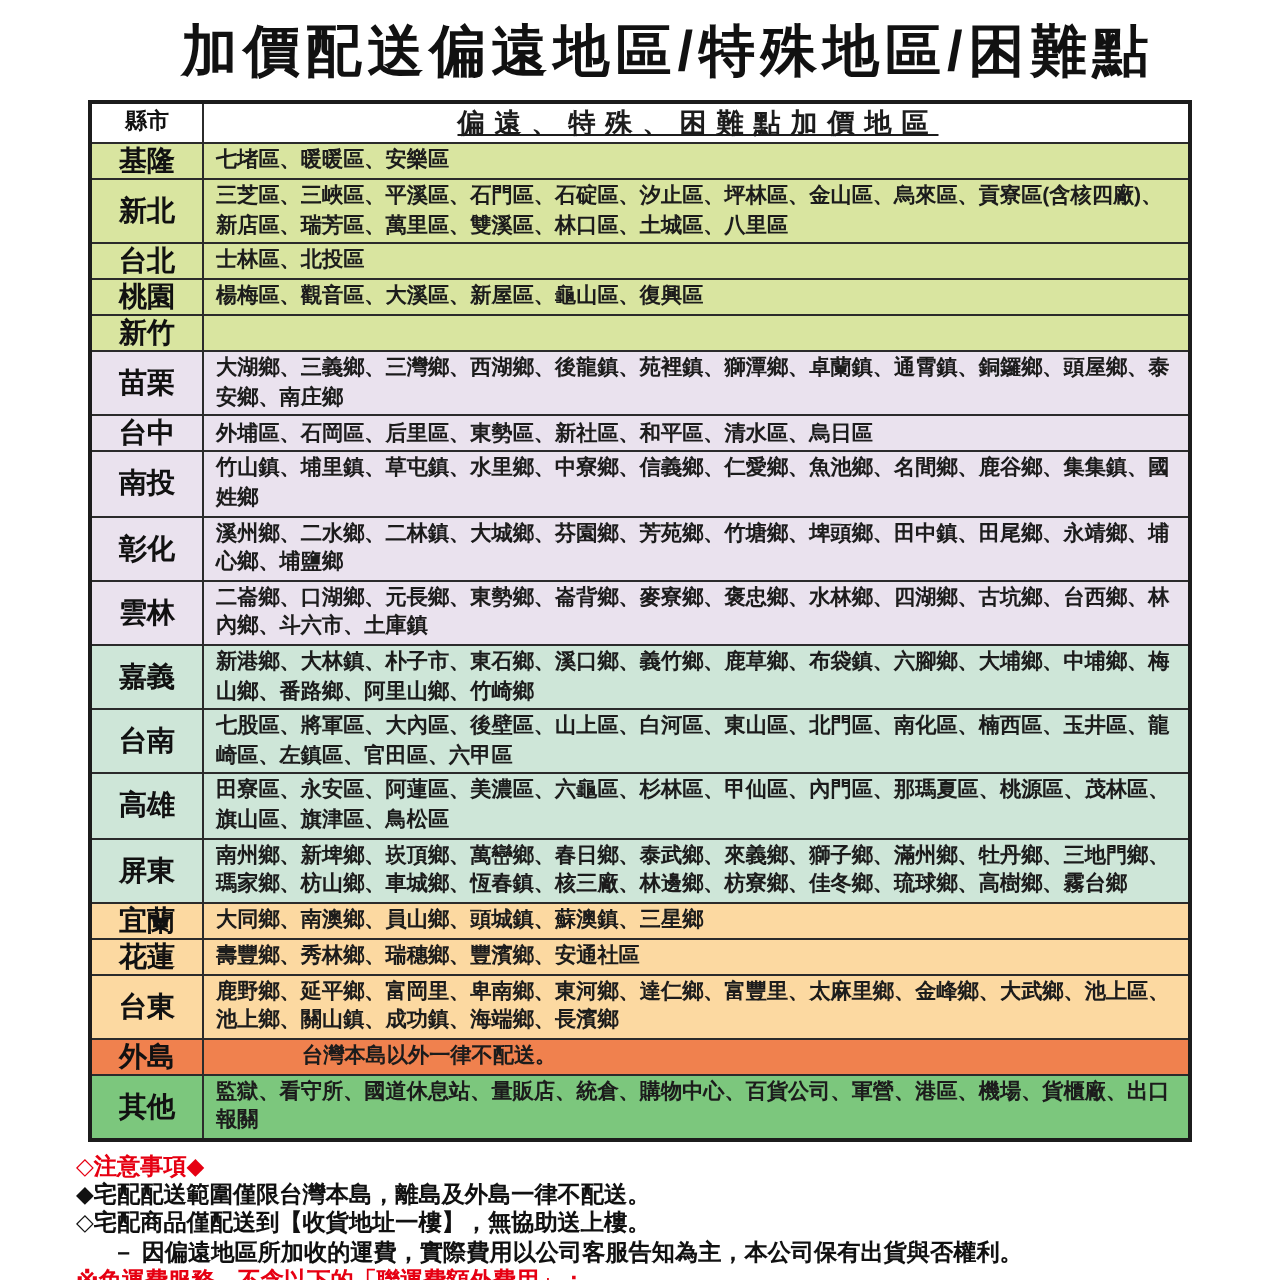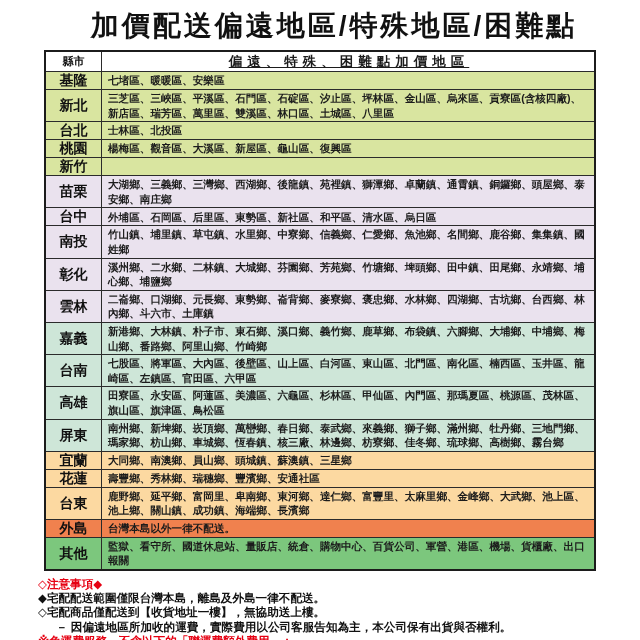--- a/index.html
+++ b/index.html
@@ -21,21 +21,21 @@
   .areas span{ display:block; }
 
   .hdr { background:#ffffff; }
   .hdr .county { font-size:11px; }
   .hdr .areas { justify-content:center; font-size:13.5px; letter-spacing:5px; line-height:17px;text-decoration:underline; }
 
   .g1 { background:#d9e5a0; }   
   .g2 { background:#eae2ee; }   
   .g3 { background:#cee6d8; }   
   .g4 { background:#fcd9a1; }   
-  .g5 { background:#f0814e; }   
+  .g5 { background:#f0814e;gap:43px; }   
   .g6 { background:#7cc77d; }   
 
   .notes { width:566px; margin:6px auto 0 38px; }
   .note { font-size:11.6px; font-weight:bold; line-height:14.2px; color:#111; }
   .note.red { color:#e60012; }
   .note.indent { padding-left:18px; }
 </style>
 </head>
 <body>
 

